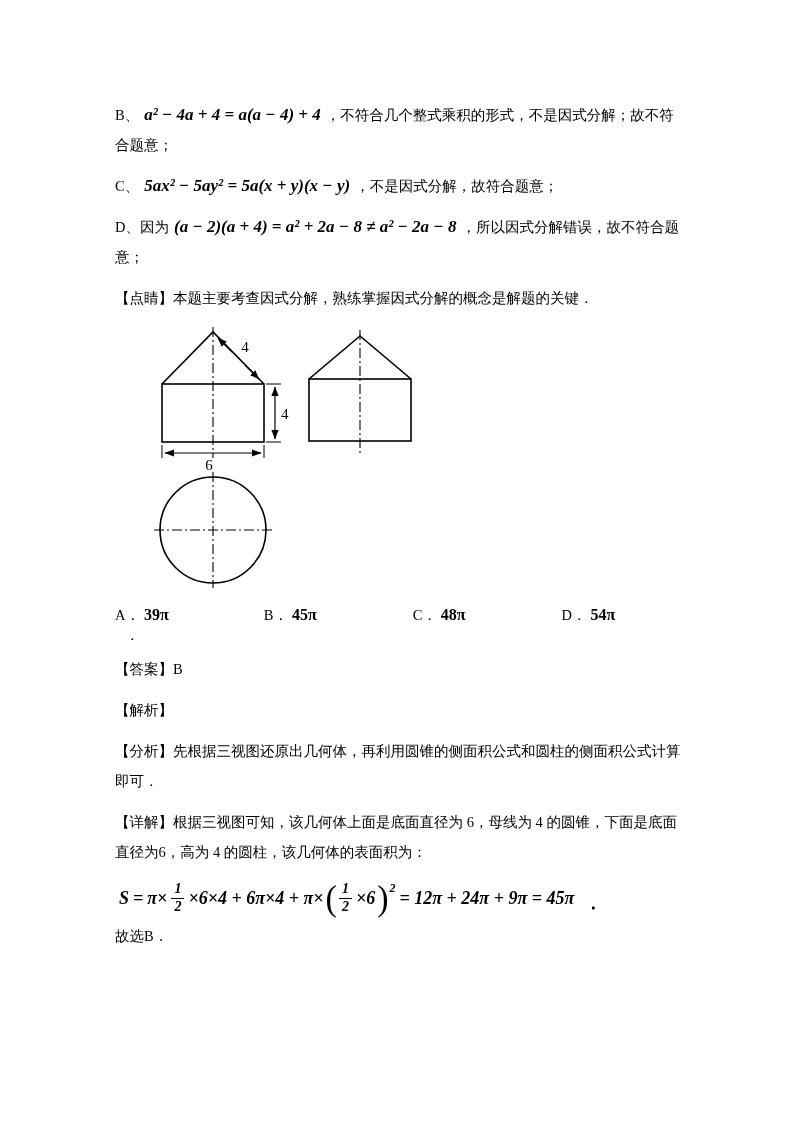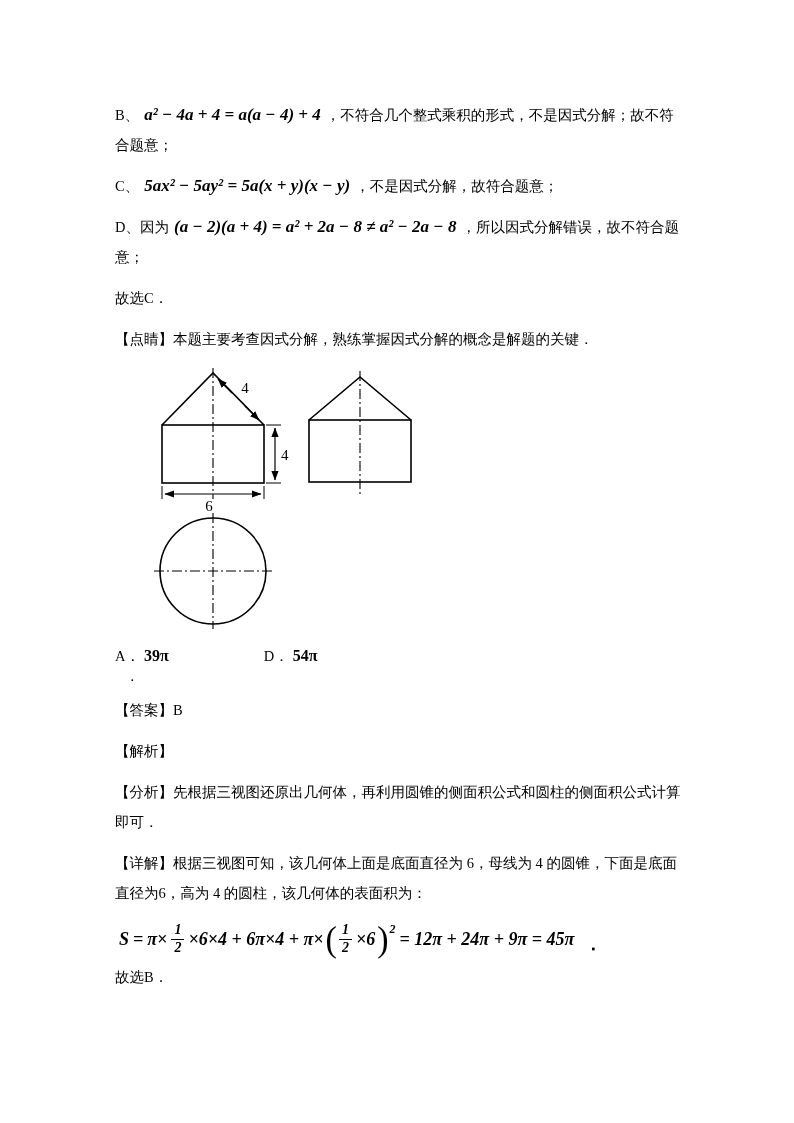--- a/index.html
+++ b/index.html
@@ -35,21 +35,20 @@
 <body>
 
 <div class="page">
 
   <p class="para"><span>B、</span><span class="inline-formula">a² − 4a + 4 = a(a − 4) + 4</span><span>，不符合几个整式乘积的形式，不是因式分解；故不符合题意；</span></p>
 
   <p class="para"><span>C、</span><span class="inline-formula">5ax² − 5ay² = 5a(x + y)(x − y)</span><span>，不是因式分解，故符合题意；</span></p>
 
   <p class="para"><span>D、因为</span><span class="inline-formula">(a − 2)(a + 4) = a² + 2a − 8 ≠ a² − 2a − 8</span><span>，所以因式分解错误，故不符合题意；</span></p>
 
-  <p class="para">故选C．</p>
 
   <p class="para">【点睛】本题主要考查因式分解，熟练掌握因式分解的概念是解题的关键．</p>
 
 
   <svg class="figure" width="460" height="272" viewBox="0 0 460 272">
     <defs>
       <marker id="ah" markerWidth="9" markerHeight="8" refX="7.5" refY="3" orient="auto-start-reverse">
         <path d="M0,0 L8,3 L0,6 Z" fill="#000"></path>
       </marker>
     </defs>
@@ -82,20 +81,22 @@
 
     <g>
       <circle cx="76" cy="206" r="53" fill="none" stroke="#000" stroke-width="1.6"></circle>
       <line x1="17" y1="206" x2="135" y2="206" stroke="#000" stroke-width="1.1" stroke-dasharray="10 3 2 3"></line>
       <line x1="76" y1="148" x2="76" y2="264" stroke="#000" stroke-width="1.1" stroke-dasharray="10 3 2 3"></line>
     </g>
   </svg>
 
   <div class="options">
     <div><span>A．</span><span class="opt-value">39π</span></div>
+    <div><span>B．</span><span class="opt-value">45π</span></div>
+    <div><span>C．</span><span class="opt-value">48π</span></div>
     <div><span>D．</span><span class="opt-value">54π</span></div>
   </div>
 
   <p class="para stray">．</p>
 
   <p class="para heading-line"><span>【答案】</span><span>B</span></p>
 
   <p class="para heading-line">【解析】</p>
 
   <p class="para">【分析】先根据三视图还原出几何体，再利用圆锥的侧面积公式和圆柱的侧面积公式计算即可．</p>

